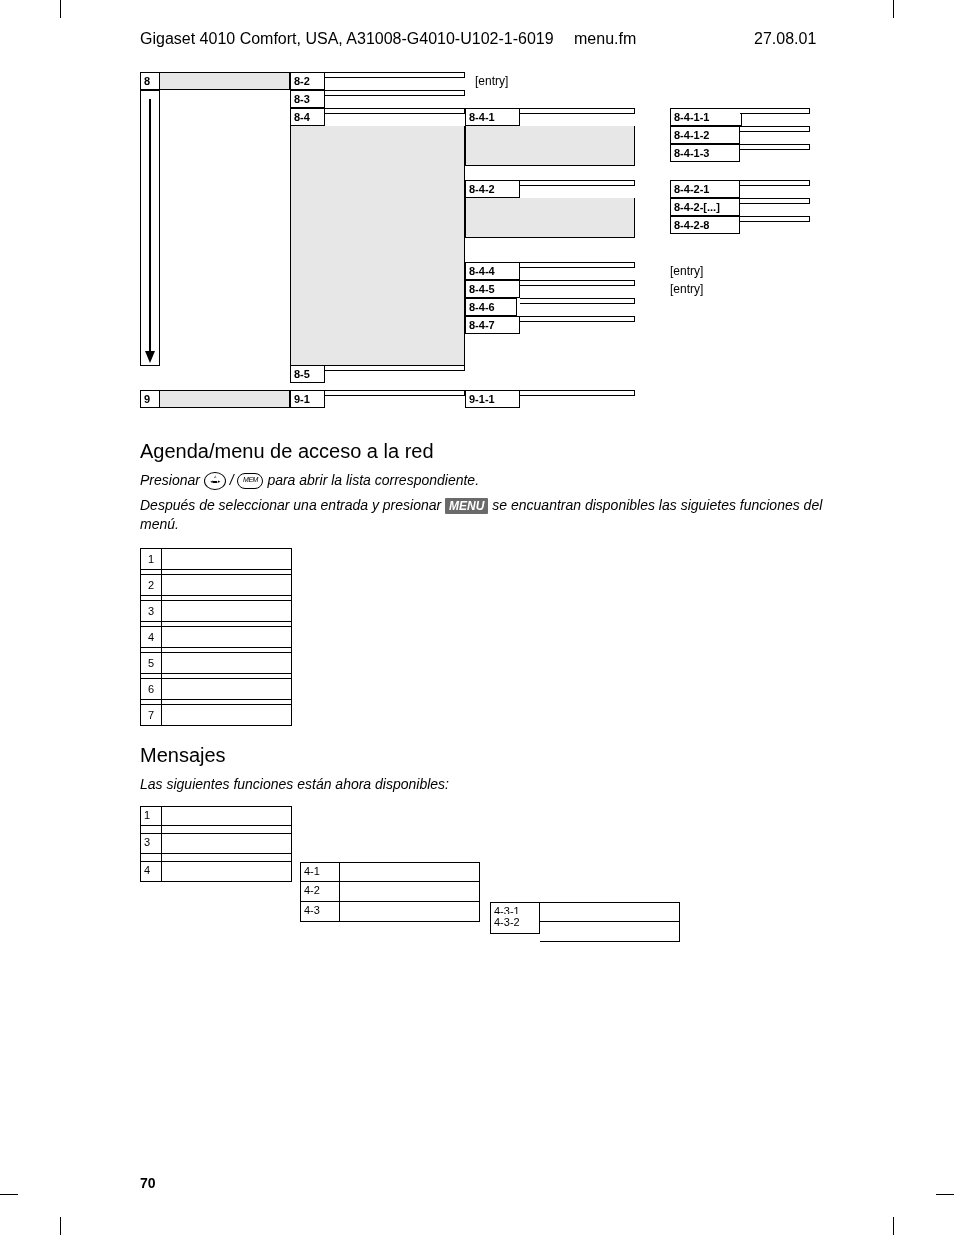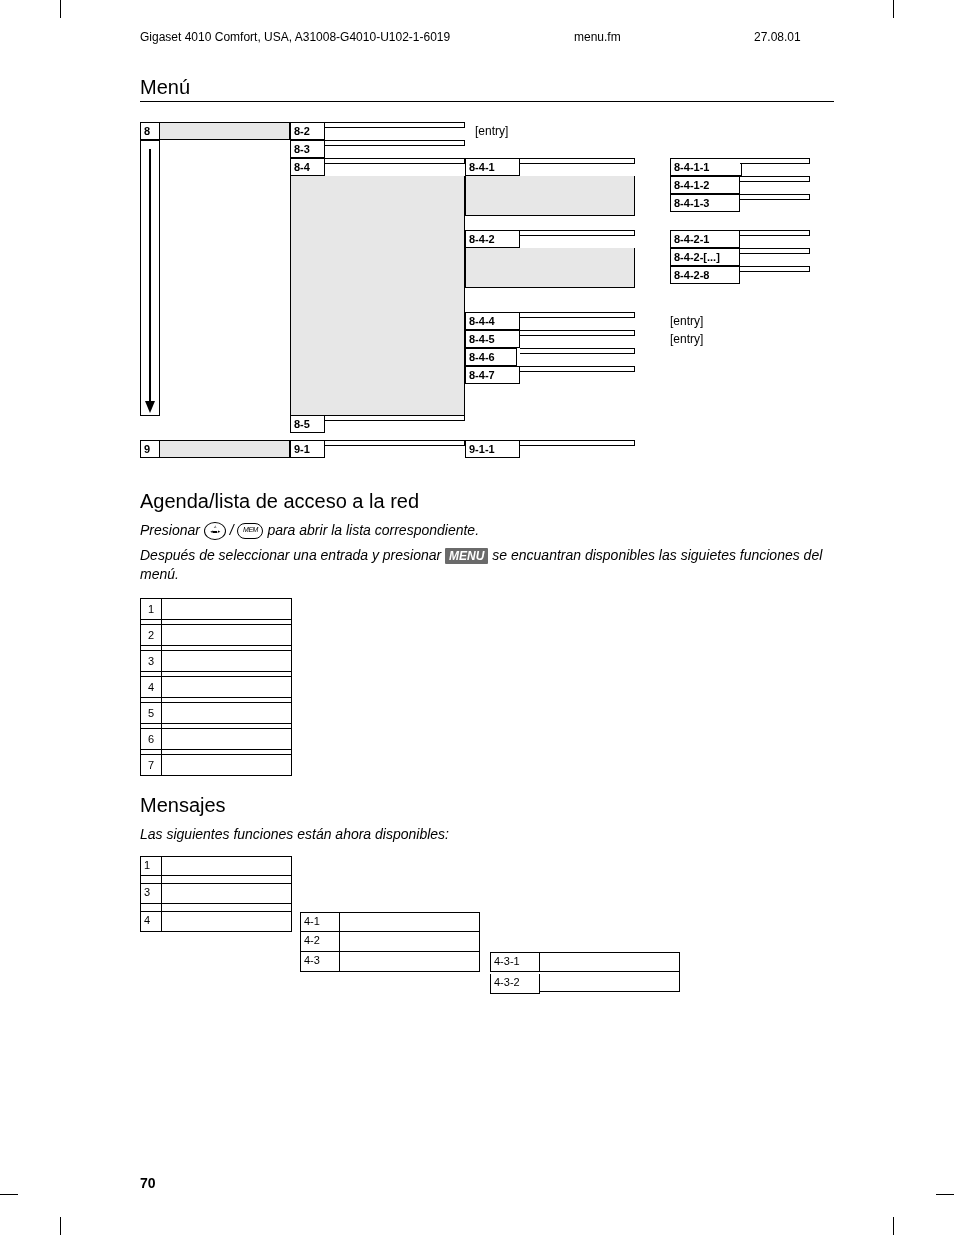--- a/index.html
+++ b/index.html
@@ -19,21 +19,21 @@
   }
   .cropmark {
     position: absolute;
     background: #000;
   }
   .cm-v { width: 1px; height: 18px; }
   .cm-h { width: 18px; height: 1px; }
 
   .header-line {
     display: flex;
-    font-size: 12px;
+    font-size: 16px;
     color: #000;
     padding-bottom: 4px;
     margin-left: 70px;
     margin-right: 50px;
   }
   .header-left { flex: 1; }
   .header-mid  { width: 180px; }
   .header-right{ width: 80px; }
 
   .content { margin-left: 70px; margin-right: 50px; }
@@ -126,21 +126,20 @@
   <div class="cropmark cm-h" style="left:0;bottom:40px"></div>
   <div class="cropmark cm-h" style="right:0;bottom:40px"></div>
 
   <div class="header-line">
     <span class="header-left">Gigaset 4010 Comfort, USA, A31008-G4010-U102-1-6019</span>
     <span class="header-mid">menu.fm</span>
     <span class="header-right">27.08.01</span>
   </div>
 
   <div class="content">
-    <h1 class="section">Menú</h1>
 
     <div class="tree">
 
       <div class="cell" style="left:0;top:0;width:20px">8</div>
 
       <div class="arrowbox" style="left:0;top:18px;width:20px;height:276px">
         <svg width="14" height="270" viewBox="0 0 14 270">
           <line x1="7" y1="4" x2="7" y2="258" stroke="#000" stroke-width="2"></line>
           <polygon points="2,256 12,256 7,268" fill="#000"></polygon>
         </svg>
@@ -199,21 +198,21 @@
       <div class="cell" style="left:185px;top:294px;width:140px;border-left:none;border-top:none"></div>
 
       <div class="cell" style="left:0;top:318px;width:20px">9</div>
       <div class="shade" style="left:20px;top:318px;width:130px;height:18px;border:1px solid #000;border-left:none"></div>
       <div class="cell" style="left:150px;top:318px;width:35px">9-1</div>
       <div class="cell" style="left:185px;top:318px;width:140px;border-left:none"></div>
       <div class="cell" style="left:325px;top:318px;width:55px">9-1-1</div>
       <div class="cell" style="left:380px;top:318px;width:115px;border-left:none"></div>
     </div>
 
-    <h2 class="sub">Agenda/lista de acceso a la red</h2>
+    <h2 class="sub">Agenda/menu de acceso a la red</h2>
     <p>
       <span>Presionar </span>
       <span class="icon-circle">
         <svg width="18" height="14" viewBox="0 0 18 14">
             <text x="9" y="5" text-anchor="middle" font-size="5">▵</text>
             <text x="4" y="10" font-size="5">◂</text>
             <text x="14" y="10" text-anchor="end" font-size="5">▸</text>
             <rect x="7" y="8" width="4" height="2" fill="#000"></rect>
           </svg>
       </span>
@@ -301,20 +300,20 @@
 
       <div class="cell light" style="left:160px;top:56px;width:40px;height:20px">4-1</div>
       <div class="cell" style="left:200px;top:56px;width:140px;height:20px;border-left:none"></div>
       <div class="cell light" style="left:160px;top:76px;width:40px;height:20px;border-top:none">4-2</div>
       <div class="cell" style="left:200px;top:76px;width:140px;height:20px;border-left:none;border-top:none"></div>
       <div class="cell light" style="left:160px;top:96px;width:40px;height:20px;border-top:none">4-3</div>
       <div class="cell" style="left:200px;top:96px;width:140px;height:20px;border-left:none;border-top:none"></div>
 
       <div class="cell light" style="left:350px;top:96px;width:50px;height:20px">4-3-1</div>
       <div class="cell" style="left:400px;top:96px;width:140px;height:20px;border-left:none"></div>
-      <div class="cell light" style="left:350px;top:118px;width:50px;height:20px;border-top:none">4-3-2</div>
+      <div class="cell light" style="left:350px;top:108px;width:50px;height:20px;border-top:none">4-3-2</div>
       <div class="cell" style="left:400px;top:116px;width:140px;height:20px;border-left:none;border-top:none"></div>
     </div>
 
   </div>
 
   <div class="pagenum">70</div>
 </div>
 
 </body></html>

